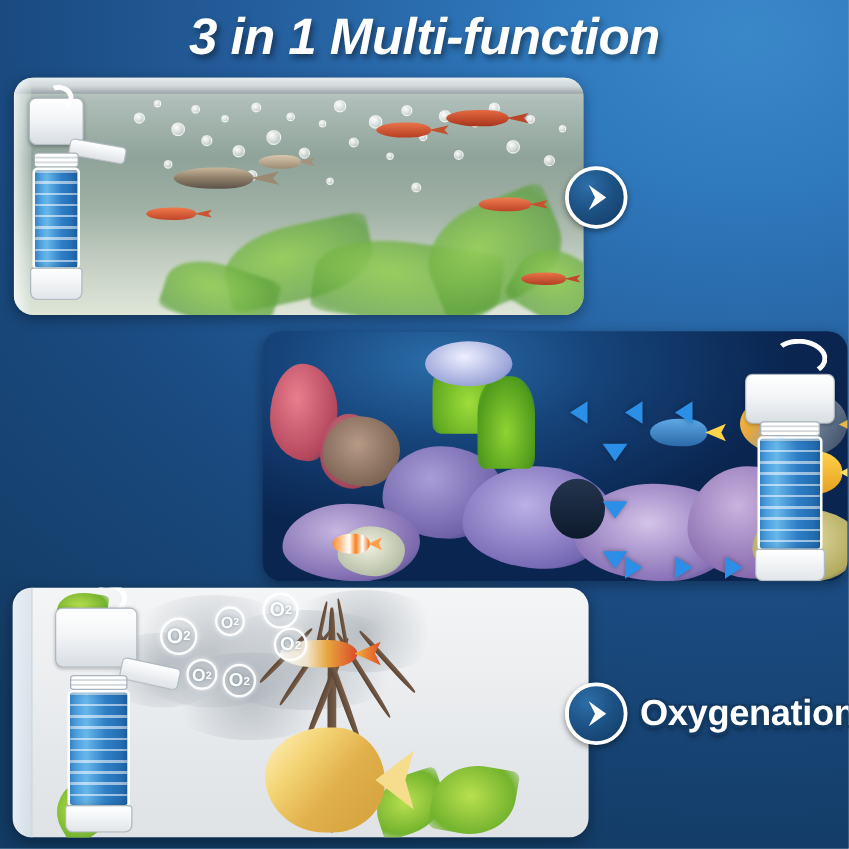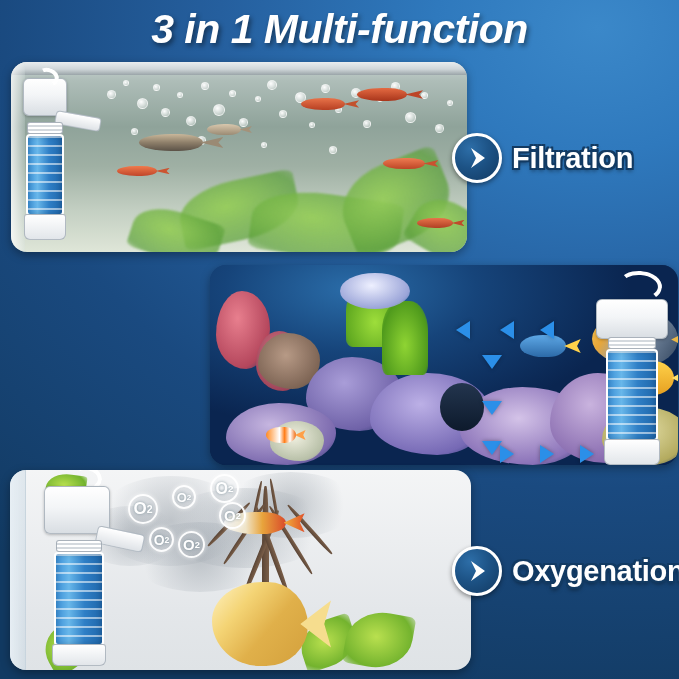--- a/index.html
+++ b/index.html
@@ -421,21 +421,20 @@
     <span>O</span>
       <sub>2</sub>
   </div>
 
   <div class="label-group" id="label-filtration">
     <div class="arrow-circle">
       <svg class="chev" width="26" height="26" viewBox="0 0 26 26" aria-hidden="true">
         <path d="M7 3 L21 13 L7 23 L12 13 Z" fill="#ffffff"></path>
       </svg>
     </div>
-    <div class="label-text">Filtration</div>
   </div>
 
 
   <div class="label-group" id="label-oxygenation">
     <div class="arrow-circle">
       <svg class="chev" width="26" height="26" viewBox="0 0 26 26" aria-hidden="true">
         <path d="M7 3 L21 13 L7 23 L12 13 Z" fill="#ffffff"></path>
       </svg>
     </div>
     <div class="label-text">Oxygenation</div>

